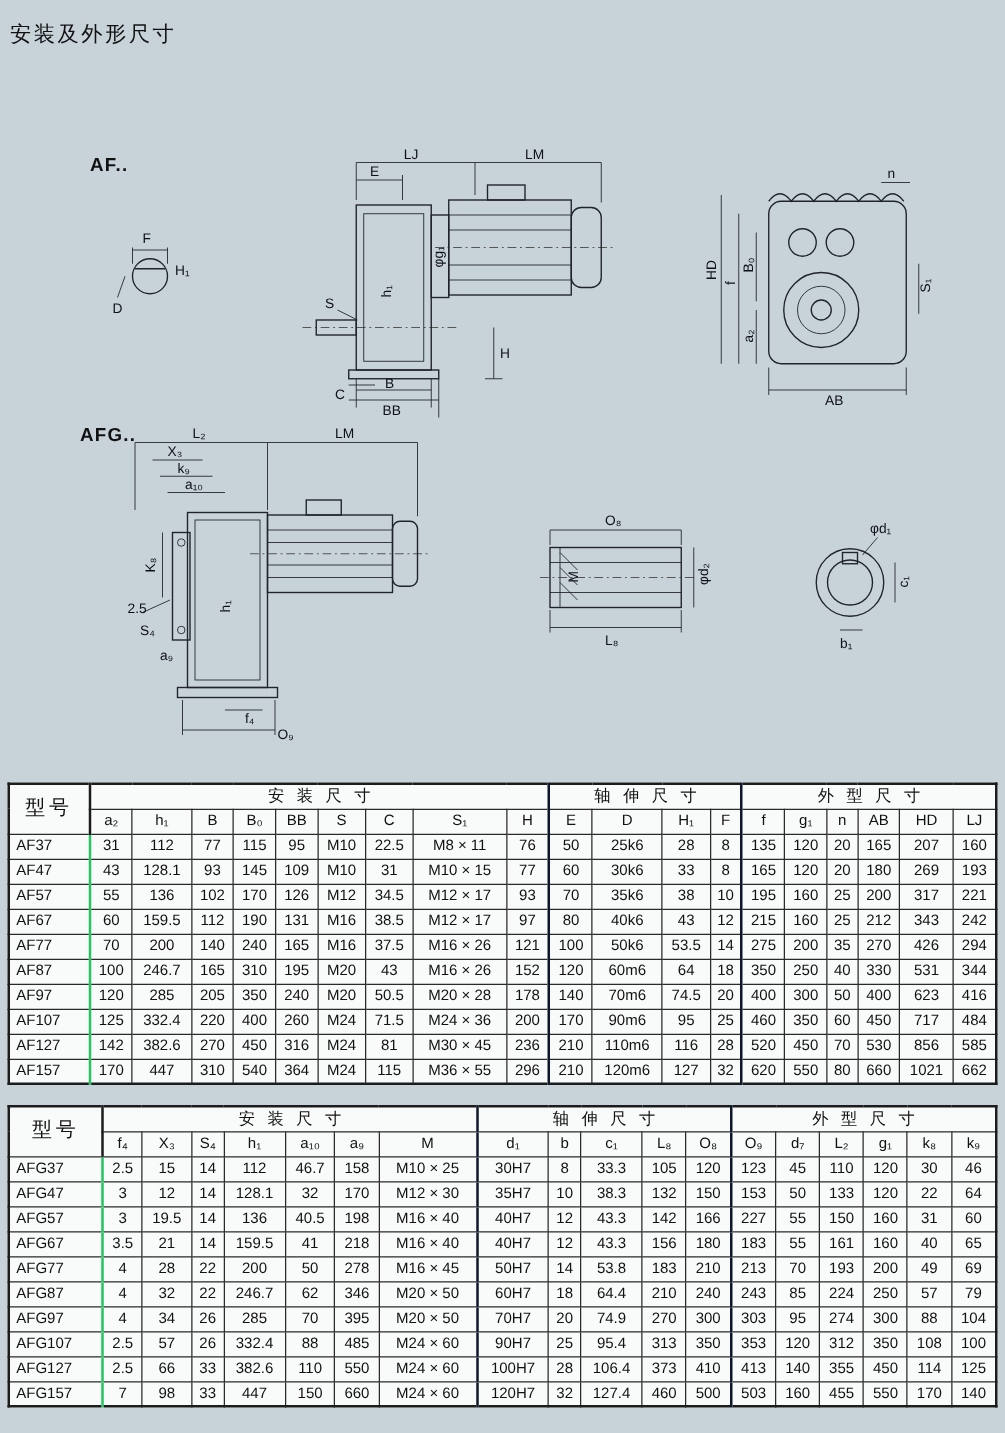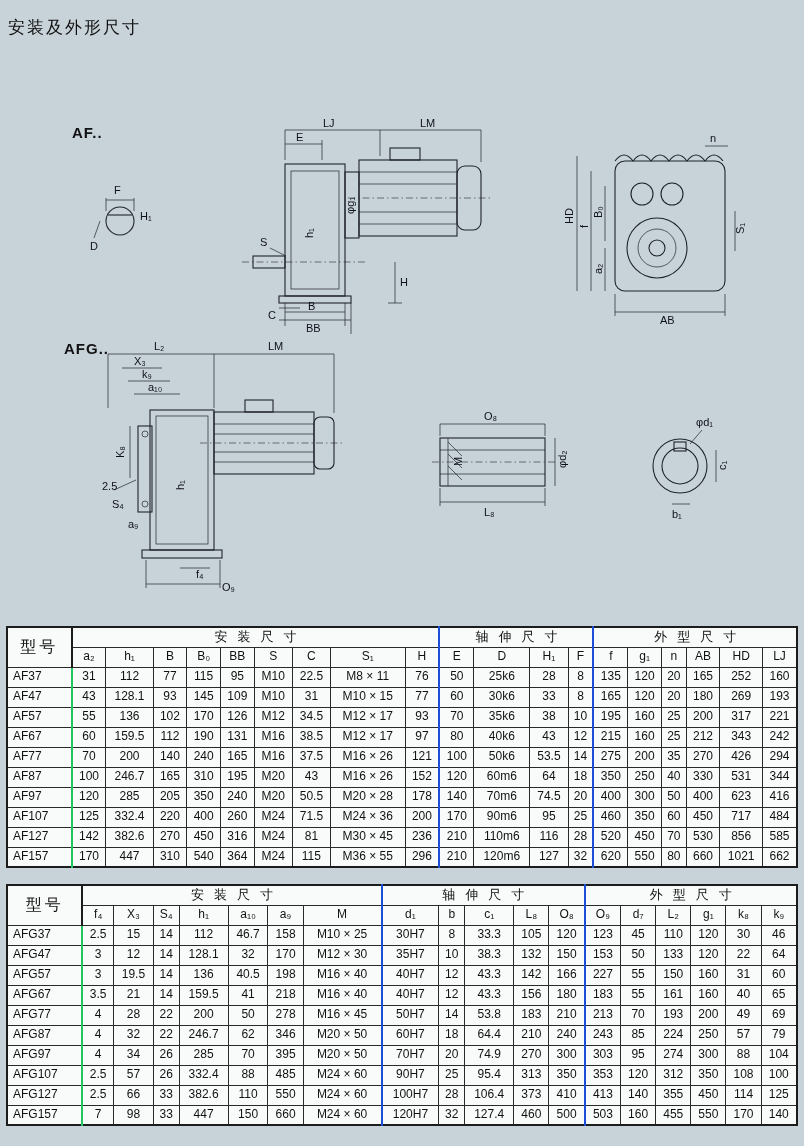--- a/index.html
+++ b/index.html
@@ -33,21 +33,21 @@
   #table-af  { top:626px; }
   #table-afg { top:884px; }
   th, td {
     border:1px solid #2a2a2a; text-align:center;
     padding:1px 2px; height:20px; line-height:1.1;
     font-weight:normal; white-space:nowrap;
   }
   th.grp-h   { letter-spacing:10px; font-size:13px; padding-left:12px; }
   th.model-h { font-size:16px; letter-spacing:3px; border-right:2px solid #1c1c1c; min-width:48px; }
   td.model   { text-align:left; padding-left:5px; border-right:2px solid #22c55e; }
-  .bl { border-left:2px solid #1d4ed8; }
+  .bl { border-left:2px solid #0f172a; }
 </style>
 </head>
 <body>
 
 <div class="title">安装及外形尺寸</div>
 
 <div class="dwg-label" id="af-label">AF..</div>
 
 <svg class="dwg" id="af-svg" width="700" height="220" viewBox="0 0 700 220">
 
@@ -266,21 +266,21 @@
         <td>M8 × 11</td>
         <td>76</td>
         <td class="bl">50</td>
         <td>25k6</td>
         <td>28</td>
         <td>8</td>
         <td class="bl">135</td>
         <td>120</td>
         <td>20</td>
         <td>165</td>
-        <td>252</td>
+        <td>207</td>
         <td>160</td>
       </tr>
       <tr>
         <td class="model">AF47</td>
         <td>43</td>
         <td>128.1</td>
         <td>93</td>
         <td>145</td>
         <td>109</td>
         <td>M10</td>

